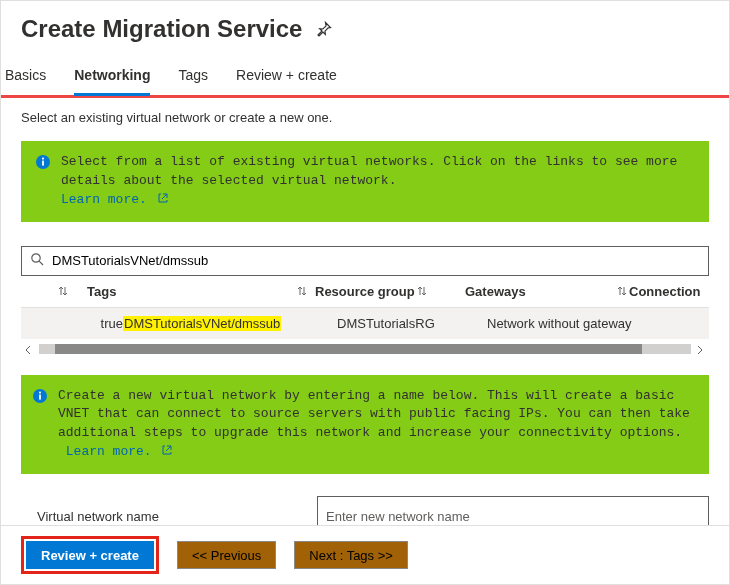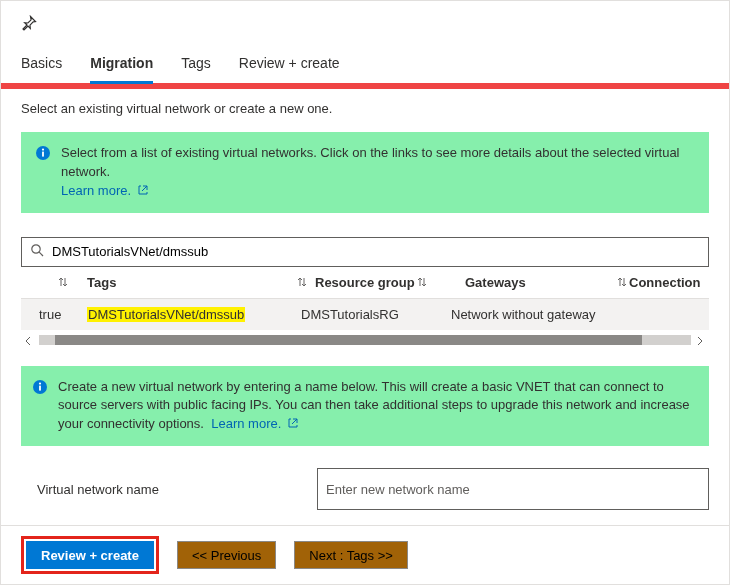--- a/index.html
+++ b/index.html
@@ -25,22 +25,22 @@
     font-size: 24px;
     font-weight: 600;
     margin: 0;
     color: #323130;
   }
   .pin-icon svg { display: block; }
 
   .tabs {
     display: flex;
     gap: 28px;
-    padding: 24px 20px 0 20px;
-    border-bottom: 6px solid #ef4444;
+    padding: 24px 20px 0 4px;
+    border-bottom: 3px solid #ef4444;
     margin-bottom: 12px;
   }
   .tab {
     padding: 0 0 10px 0;
     cursor: pointer;
     color: #323130;
     font-size: 14px;
   }
   .tab.active {
     font-weight: 600;
@@ -48,26 +48,27 @@
     margin-bottom: -1px;
   }
 
   .body-area { padding: 0 20px; }
 
   .intro-text {
     margin: 4px 0 16px 0;
   }
 
   .info-box {
-    background: #86efac;
+    background: #84cc16;
     border: 0;
     padding: 12px 14px 12px 14px;
     display: flex;
     gap: 10px;
     line-height: 1.45;
+    font-family: Liberation Mono, monospace;
   }
   .info-icon {
     width: 16px; height: 16px; flex: none; margin-top: 1px;
   }
   .info-text { flex: 1; color: #323130; }
   .link { color: #0065b3; text-decoration: none; cursor: pointer; }
   .ext-icon { width: 10px; height: 10px; display: inline-block; margin-left: 3px; vertical-align: 0; }
 
   .search-wrap {
     margin-top: 24px;
@@ -172,30 +173,31 @@
     border: 3px solid #e3241b;
     padding: 2px;
     display:inline-block;
     line-height:0;
   }
 </style>
 </head>
 <body>
 
 <div class="header">
+  <h1>Create Migration Service</h1>
   <span class="pin-icon">
     <svg width="16" height="16" viewBox="0 0 16 16">
         <path fill="none" stroke="#323130" stroke-width="1.2" d="M9.5 1.5l5 5-2.3.4-3.2 3.2.3 3.2-2.3-2.3L3 15l-1-1 4-4-2.3-2.3 3.2.3 3.2-3.2z"></path>
       </svg>
   </span>
 </div>
 
 <div class="tabs">
   <div class="tab">Basics</div>
-  <div class="tab active">Migration</div>
+  <div class="tab active">Networking</div>
   <div class="tab">Tags</div>
   <div class="tab">Review + create</div>
 </div>
 
 <div class="body-area">
   <div class="intro-text">Select an existing virtual network or create a new one.</div>
 
   <div class="info-box">
     <span class="info-icon">
       <svg width="16" height="16" viewBox="0 0 16 16">
@@ -263,21 +265,21 @@
             <path fill="none" stroke="#323130" stroke-width="1" d="M5 3v8M5 3l-2 2M5 3l2 2M9 11V3M9 11l-2-2M9 11l2-2"></path>
           </svg>
       </span>
     </div>
     <div class="col-conn">
       <span>Connection</span>
     </div>
   </div>
 
   <div class="table-row">
-    <div class="col-pre" style="justify-content:flex-start;">
+    <div class="col-pre" style="justify-content:flex-end;margin-left:36px;">
       <span>true</span>
     </div>
     <div class="col-name">
       <span class="hl">DMSTutorialsVNet/dmssub</span>
     </div>
     <div style="width:0;" class="nudge-left"></div>
     <div class="col-rg">
       <span>DMSTutorialsRG</span>
     </div>
     <div class="col-gw" style="flex-basis:auto;">

